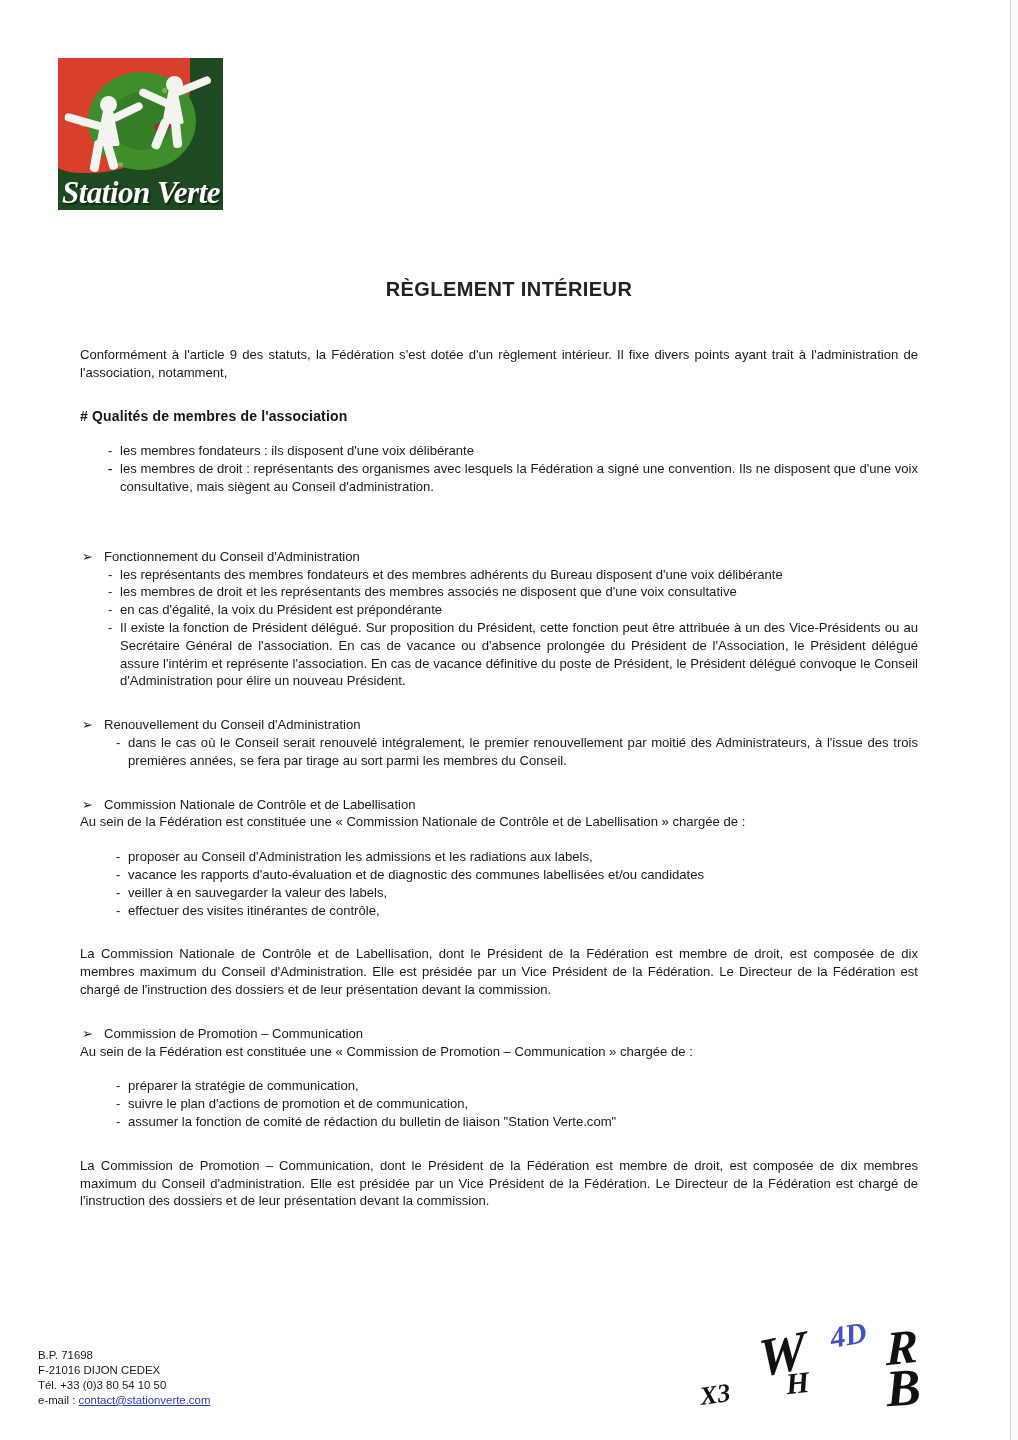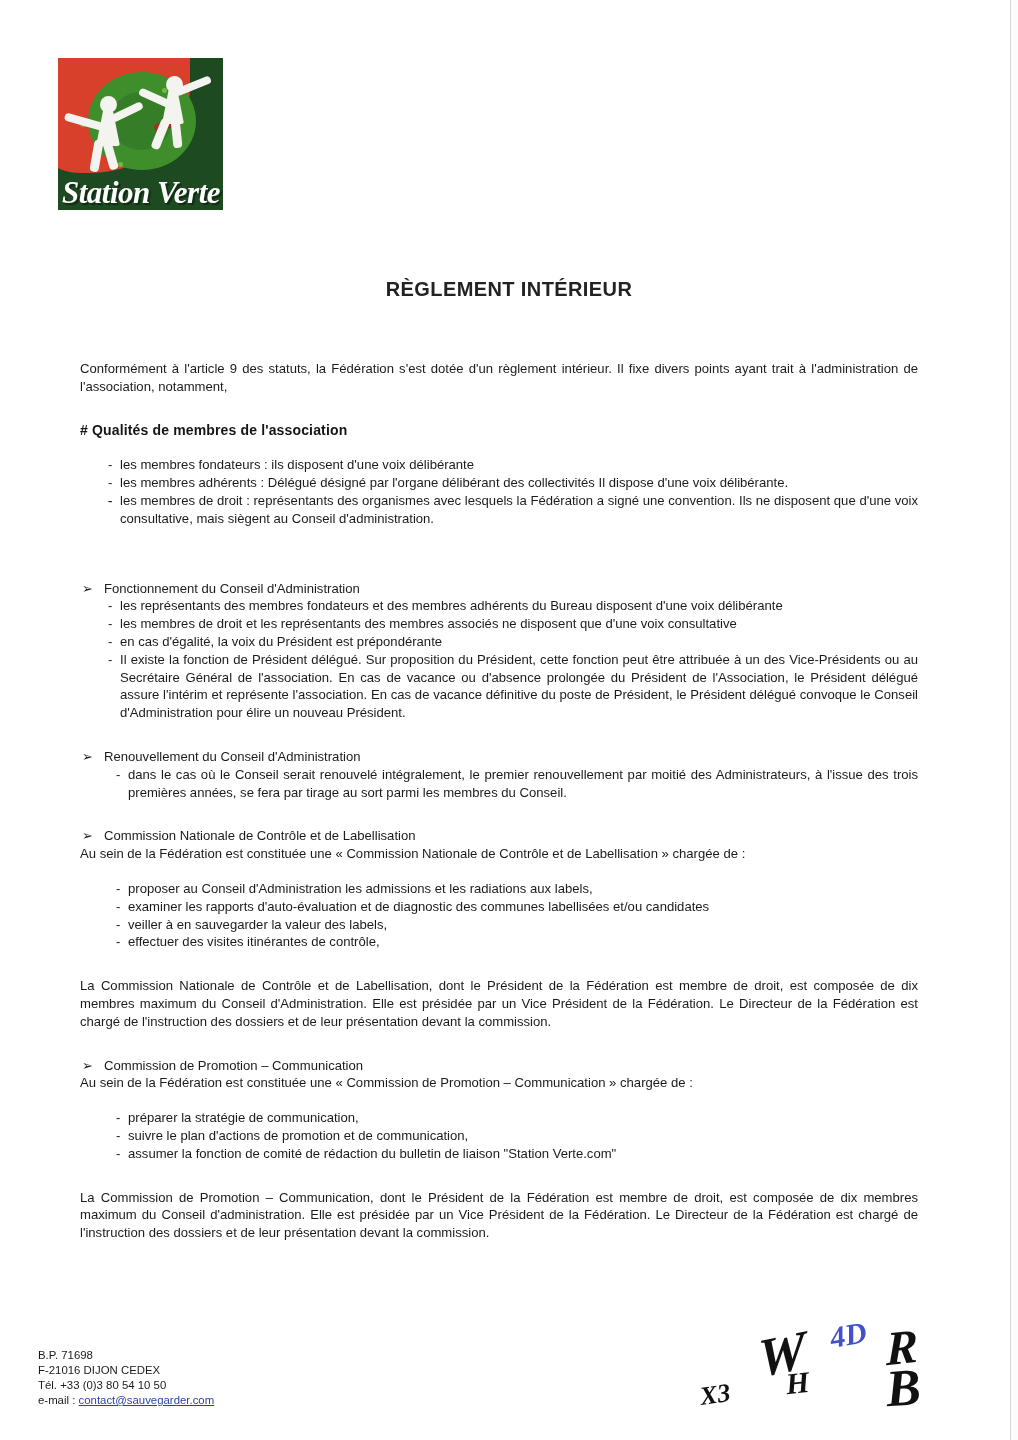--- a/index.html
+++ b/index.html
@@ -168,21 +168,21 @@
     text-align: center;
     font-size: 20px;
     font-weight: bold;
     letter-spacing: 0.4px;
     color: #222222;
   }
 
   .body {
     position: absolute;
     left: 80px;
-    top: 360px;
+    top: 346px;
     width: 838px;
     font-size: 13.1px;
     line-height: 17.8px;
     color: #1b1b1b;
   }
 
   p { margin: 0; }
   .para {
     text-align: justify;
     margin-bottom: 0;
@@ -318,21 +318,20 @@
 
     <div class="spacer-md"></div>
 
     <ul class="dash-list indent-1">
       <li>
         <span class="dash">-</span>
         <span>les membres fondateurs : ils disposent d'une voix délibérante</span>
       </li>
       <li>
         <span class="dash">-</span>
-        <span>les membres adhérents : Délégué désigné par l'organe délibérant des collectivités Il dispose d'une voix délibérante.</span>
       </li>
       <li>
         <span class="dash">-</span>
       </li>
       <li>
         <span class="dash">-</span>
         <span>les membres de droit : représentants des organismes avec lesquels la Fédération a signé une convention. Ils ne disposent que d'une voix consultative, mais siègent au Conseil d'administration.</span>
       </li>
     </ul>
 
@@ -389,21 +388,21 @@
 
     <div class="spacer-md"></div>
 
     <ul class="dash-list indent-2">
       <li>
         <span class="dash">-</span>
         <span>proposer au Conseil d'Administration les admissions et les radiations aux labels,</span>
       </li>
       <li>
         <span class="dash">-</span>
-        <span>examiner les rapports d'auto-évaluation et de diagnostic des communes labellisées et/ou candidates</span>
+        <span>vacance les rapports d'auto-évaluation et de diagnostic des communes labellisées et/ou candidates</span>
       </li>
       <li>
         <span class="dash">-</span>
         <span>veiller à en sauvegarder la valeur des labels,</span>
       </li>
       <li>
         <span class="dash">-</span>
         <span>effectuer des visites itinérantes de contrôle,</span>
       </li>
     </ul>
@@ -441,21 +440,21 @@
 
     <p class="para">La Commission de Promotion – Communication, dont le Président de la Fédération est membre de droit, est composée de dix membres maximum du Conseil d'administration. Elle est présidée par un Vice Président de la Fédération. Le Directeur de la Fédération est chargé de l'instruction des dossiers et de leur présentation devant la commission.</p>
   </div>
 
   <div class="footer">
     <div>B.P. 71698</div>
     <div>F-21016 DIJON CEDEX</div>
     <div>Tél. +33 (0)3 80 54 10 50</div>
     <div>
       <span>e-mail :</span>
-      <span class="mail-link">contact@sauvegarder.com</span>
+      <span class="mail-link">contact@stationverte.com</span>
     </div>
   </div>
 
   <div class="signatures">
     <span class="sig sig-x3">X3</span>
     <span class="sig sig-1">W</span>
     <span class="sig sig-1b">H</span>
     <span class="sig sig-blue">4D</span>
     <span class="sig sig-2">R</span>
     <span class="sig sig-2b">B</span>

